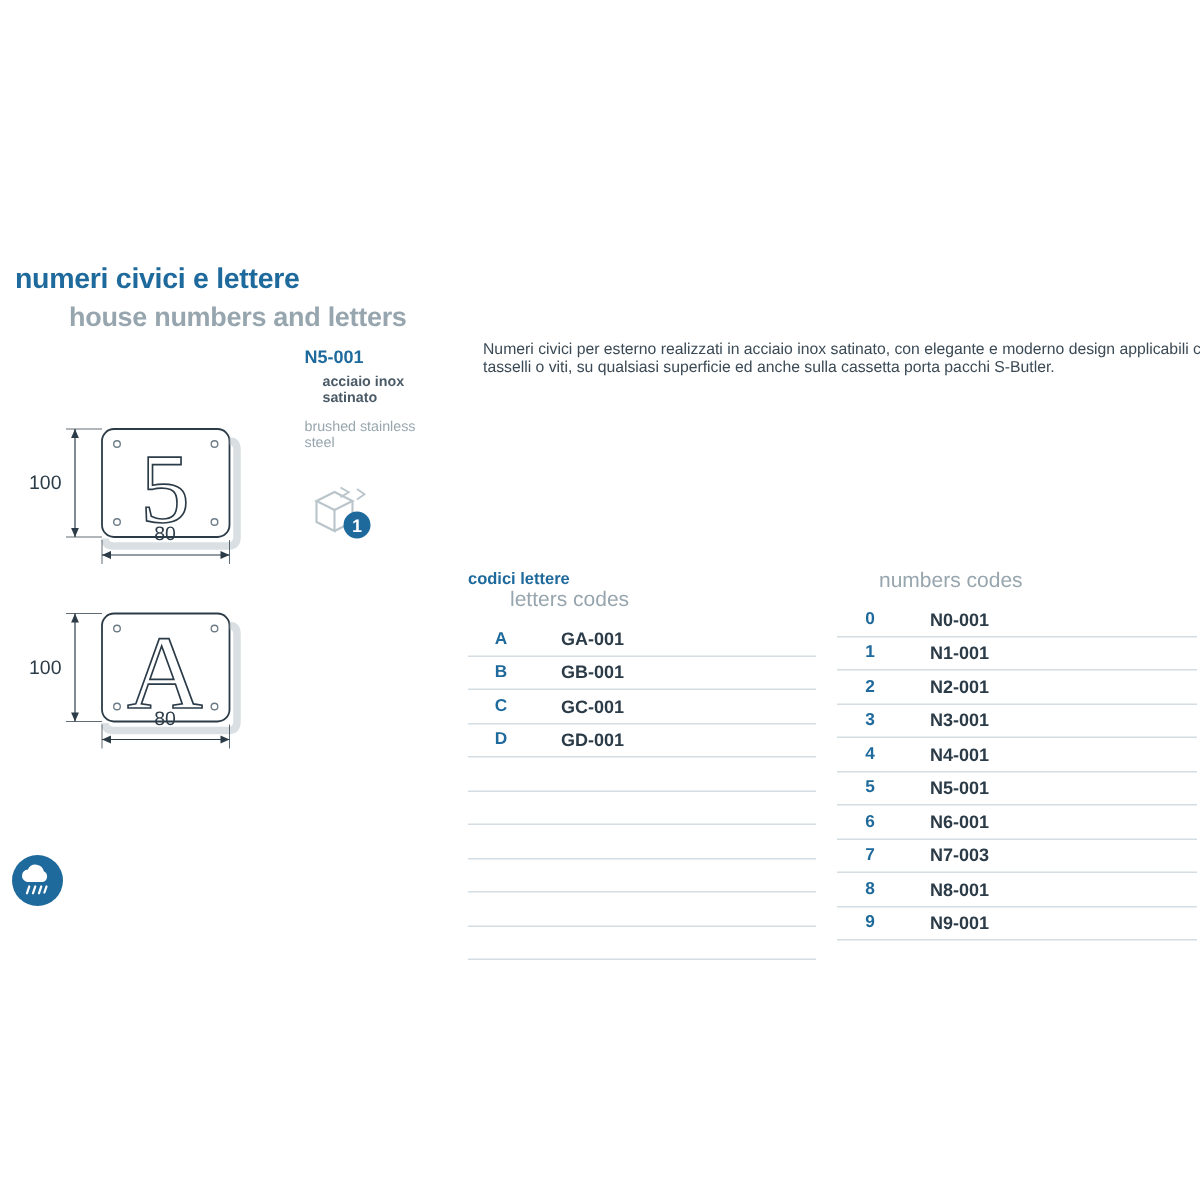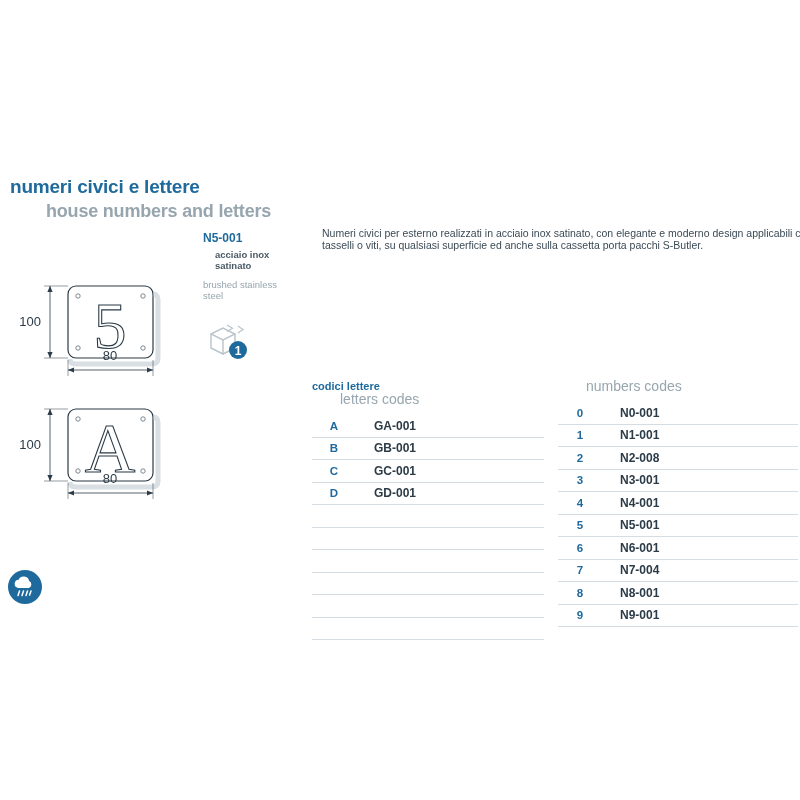--- a/index.html
+++ b/index.html
@@ -301,41 +301,41 @@
         <tr>
           <td class="key">0</td>
           <td class="val">N0-001</td>
         </tr>
         <tr>
           <td class="key">1</td>
           <td class="val">N1-001</td>
         </tr>
         <tr>
           <td class="key">2</td>
-          <td class="val">N2-008</td>
+          <td class="val">N2-001</td>
         </tr>
         <tr>
           <td class="key">3</td>
           <td class="val">N3-001</td>
         </tr>
         <tr>
           <td class="key">4</td>
           <td class="val">N4-001</td>
         </tr>
         <tr>
           <td class="key">5</td>
           <td class="val">N5-001</td>
         </tr>
         <tr>
           <td class="key">6</td>
           <td class="val">N6-001</td>
         </tr>
         <tr>
           <td class="key">7</td>
-          <td class="val">N7-004</td>
+          <td class="val">N7-003</td>
         </tr>
         <tr>
           <td class="key">8</td>
           <td class="val">N8-001</td>
         </tr>
         <tr>
           <td class="key">9</td>
           <td class="val">N9-001</td>
         </tr>
       </tbody>

